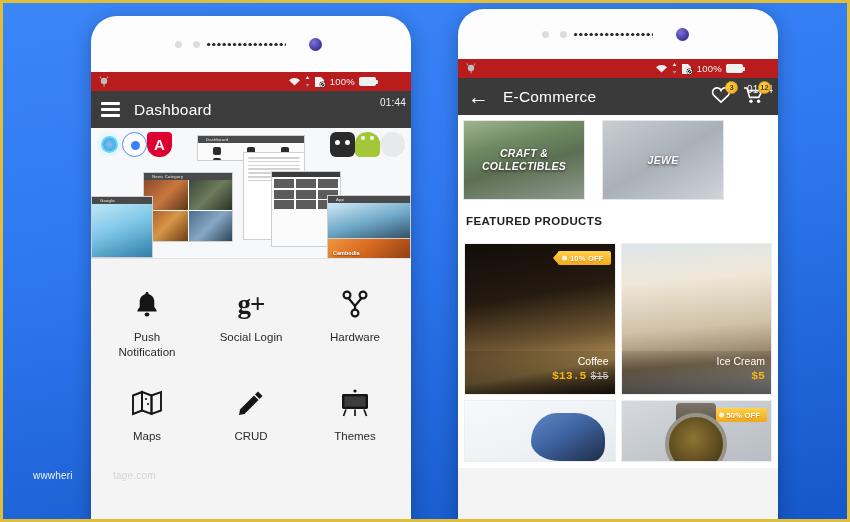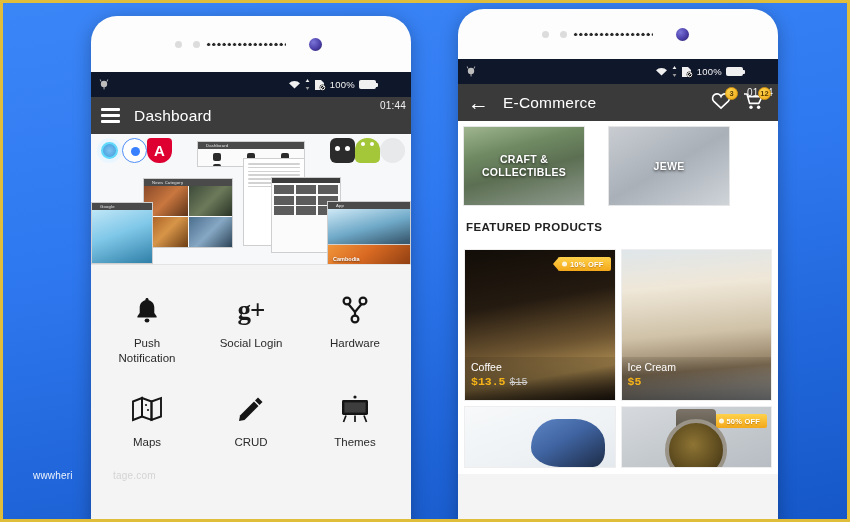--- a/index.html
+++ b/index.html
@@ -49,21 +49,21 @@
     width: 100%;
     background: #f4f4f4;
     position: relative;
     overflow: hidden;
   }
   .phone-left .screen  { height: 456px; }
   .phone-right .screen { height: 470px; }
 
   
   .statusbar {
-    height: 25px; background: #0f172a;
+    height: 19px; background: #b91c1c;
     display: flex; align-items: center;
     padding: 0 5px 0 8px;
     color: #f2f2f2; font-size: 9.5px; letter-spacing: .2px;
   }
   .sb-left { display: flex; align-items: center; gap: 3px; }
   .sb-right { margin-left: auto; display: flex; align-items: center; gap: 4px; }
   .sb-time { font-size: 10px; margin-top: 42px; }
   .sb-pct  { font-size: 9.5px; }
   .ic { display: inline-block; line-height: 0; }
   .batt {
@@ -166,22 +166,22 @@
     gap: 11px; padding: 8px 2px 16px; cursor: pointer;
   }
   .feature .f-ico { height: 30px; display: flex; align-items: center; justify-content: center; }
   .feature .f-label {
     font-size: 11.5px; color: #2a2a2a; text-align: center; line-height: 15px;
   }
   .gplus { font-size: 27px; font-weight: bold; color: #1a1a1a; line-height: 27px; letter-spacing: -1px; font-family: "Liberation Serif", serif; }
 
   
   .cat-strip {
-    display: flex; gap: 23px; padding: 5px 5px 6px;
-    background: #fff; overflow: hidden;
+    display: flex; gap: 17px; padding: 5px 5px 6px;
+    background: #fff; overflow: hidden; font-style: italic;
   }
   .cat {
     width: 122px; flex: 0 0 auto; height: 80px;
     position: relative; overflow: hidden; cursor: pointer;
     display: flex; align-items: center; justify-content: center;
     border: 1px solid #e6e6e6;
   }
   .cat-1 { background: linear-gradient(165deg,#9fb58f 0%,#6f8a63 30%,#5c6f52 55%,#8e9a8e 100%); }
   .cat-2 { background: radial-gradient(ellipse at 50% 50%, #d9c49a 0%, #bda878 45%, #efefef 62%); }
   .cat-3 { background: linear-gradient(150deg,#c9cdd2 0%,#a9b0b8 50%,#cfd4d9 100%); }
@@ -196,20 +196,21 @@
   }
 
   
   .prod-grid {
     display: grid; grid-template-columns: 1fr 1fr; gap: 5px;
     padding: 0 6px 6px; background: #fff;
   }
   .prod {
     position: relative; height: 152px; overflow: hidden; cursor: pointer;
     border: 1px solid #eee;
+    text-align: right;
   }
   .prod-short { height: 62px; }
   .p-coffee { background: linear-gradient(170deg,#120d08 0%,#241a10 35%,#6b5330 62%,#ab8a50 80%,#2c2015 100%); }
   .p-ice    { background: linear-gradient(175deg,#dfe6ea 0%,#efe7d8 25%,#cfc2a8 55%,#8e7a5e 78%,#dfe3e6 100%); }
   .p-shoe   { background: linear-gradient(160deg,#f7f9fa 0%,#eef2f5 60%,#e4e9ee 100%); }
   .p-watch  { background: linear-gradient(160deg,#d6dade 0%,#c4c9ce 55%,#b7bdc2 100%); }
   .prod-info {
     position: absolute; left: 0; right: 0; bottom: 0;
     padding: 4px 6px 12px;
     background: linear-gradient(to top, rgba(0,0,0,.62), rgba(0,0,0,.10));

